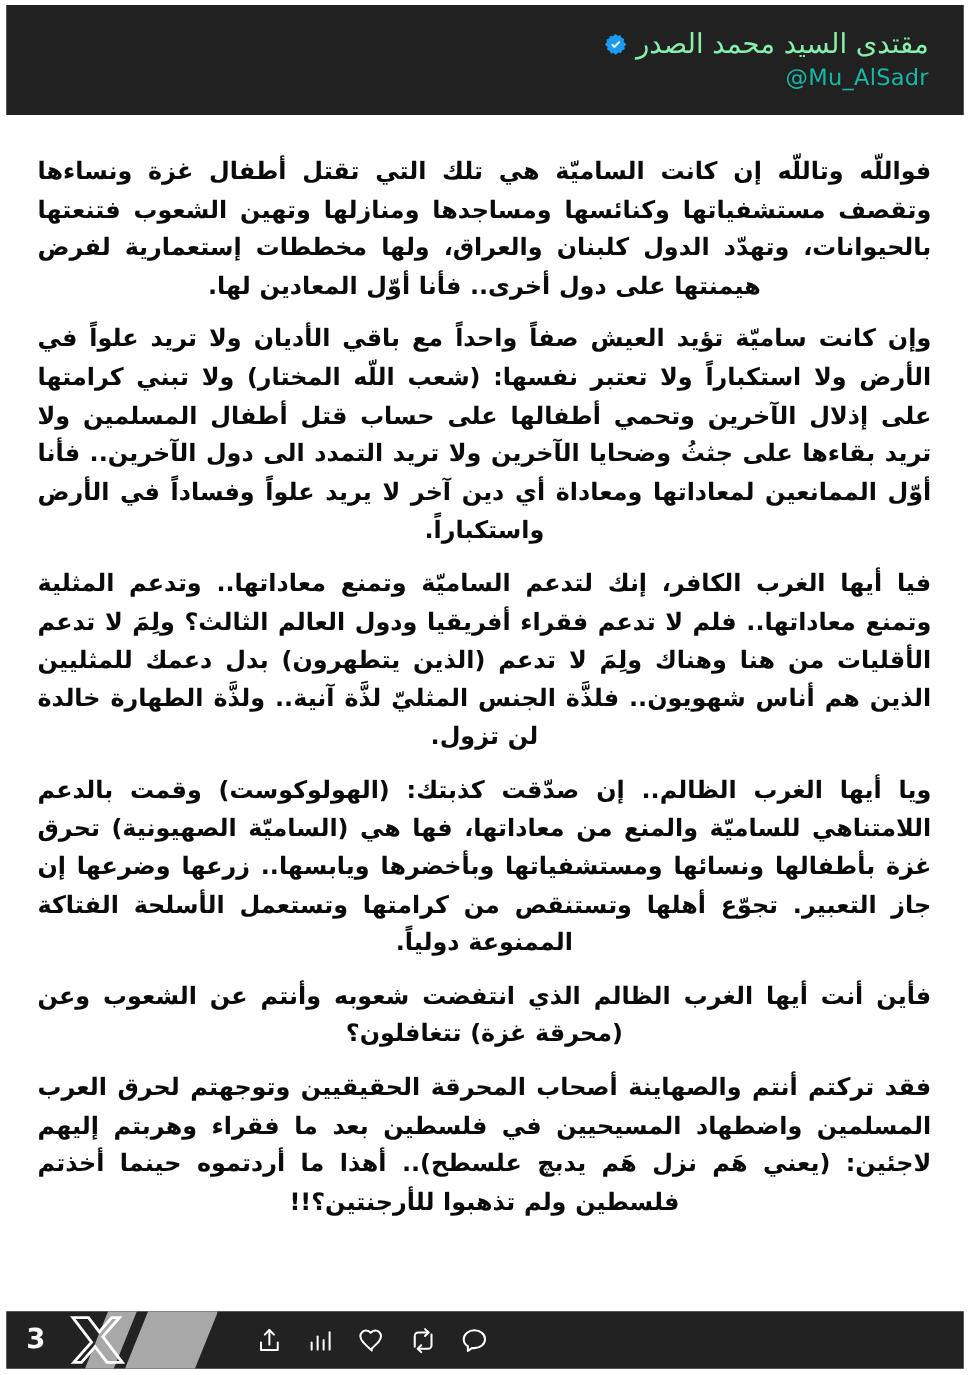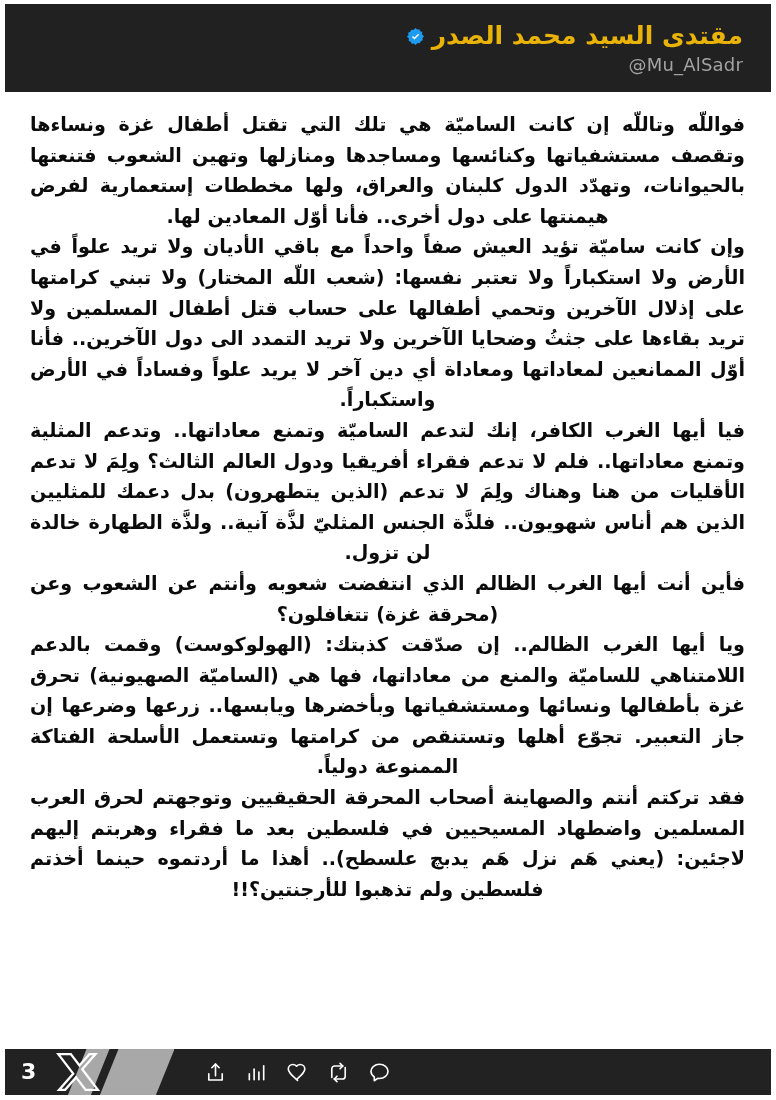--- a/index.html
+++ b/index.html
@@ -39,36 +39,36 @@
     flex: none;
   }
   .header-name-row {
     display: flex;
     flex-direction: row-reverse;
     align-items: center;
     justify-content: flex-start;
     gap: 7px;
   }
   .account-name {
-    color: #eab308;
-    font-size: 25px;
-    font-weight: bold;
+    color: #86efac;
+    font-size: 22px;
+    font-weight: normal;
     direction: rtl;
     unicode-bidi: isolate;
     line-height: 1.2;
     white-space: nowrap;
   }
   .verified-badge {
     width: 19px;
     height: 19px;
     flex: none;
     display: block;
   }
   .account-handle {
-    color: #a3a3a3;
+    color: #14b8a6;
     font-size: 18px;
     font-weight: normal;
     margin-top: 3px;
     letter-spacing: 0.2px;
     direction: ltr;
     text-align: center;
   }
 
   
   .body-area {
@@ -78,21 +78,21 @@
     direction: rtl;
     overflow: hidden;
   }
   .post-paragraph {
     color: #0b0b0b;
     font-size: 19.1px;
     font-weight: bold;
     line-height: 30.6px;
     text-align: justify;
     text-align-last: center;
-    margin: 0 0 0 0;
+    margin: 12px 0 0 0;
     direction: rtl;
     unicode-bidi: plaintext;
     letter-spacing: -0.1px;
     word-spacing: 0.3px;
   }
 
   
   .footer {
     margin: 0 5px 5px 5px;
     height: 46px;
@@ -172,22 +172,22 @@
         </svg>
       </span>
     </div>
     <div class="account-handle">@Mu_AlSadr</div>
   </div>
 
   <div class="body-area">
     <p class="post-paragraph">فواللّه وتاللّه إن كانت الساميّة هي تلك التي تقتل أطفال غزة ونساءها وتقصف مستشفياتها وكنائسها ومساجدها ومنازلها وتهين الشعوب فتنعتها بالحيوانات، وتهدّد الدول كلبنان والعراق، ولها مخططات إستعمارية لفرض هيمنتها على دول أخرى.. فأنا أوّل المعادين لها.</p>
     <p class="post-paragraph">وإن كانت ساميّة تؤيد العيش صفاً واحداً مع باقي الأديان ولا تريد علواً في الأرض ولا استكباراً ولا تعتبر نفسها: (شعب اللّه المختار) ولا تبني كرامتها على إذلال الآخرين وتحمي أطفالها على حساب قتل أطفال المسلمين ولا تريد بقاءها على جثثُ وضحايا الآخرين ولا تريد التمدد الى دول الآخرين.. فأنا أوّل الممانعين لمعاداتها ومعاداة أي دين آخر لا يريد علواً وفساداً في الأرض واستكباراً.</p>
     <p class="post-paragraph">فيا أيها الغرب الكافر، إنك لتدعم الساميّة وتمنع معاداتها.. وتدعم المثلية وتمنع معاداتها.. فلم لا تدعم فقراء أفريقيا ودول العالم الثالث؟ ولِمَ لا تدعم الأقليات من هنا وهناك ولِمَ لا تدعم (الذين يتطهرون) بدل دعمك للمثليين الذين هم أناس شهويون.. فلذَّة الجنس المثليّ لذَّة آنية.. ولذَّة الطهارة خالدة لن تزول.</p>
+    <p class="post-paragraph">ويا أيها الغرب الظالم.. إن صدّقت كذبتك: (الهولوكوست) وقمت بالدعم اللامتناهي للساميّة والمنع من معاداتها، فها هي (الساميّة الصهيونية) تحرق غزة بأطفالها ونسائها ومستشفياتها وبأخضرها ويابسها.. زرعها وضرعها إن جاز التعبير. تجوّع أهلها وتستنقص من كرامتها وتستعمل الأسلحة الفتاكة الممنوعة دولياً.</p>
     <p class="post-paragraph">فأين أنت أيها الغرب الظالم الذي انتفضت شعوبه وأنتم عن الشعوب وعن (محرقة غزة) تتغافلون؟</p>
-    <p class="post-paragraph">ويا أيها الغرب الظالم.. إن صدّقت كذبتك: (الهولوكوست) وقمت بالدعم اللامتناهي للساميّة والمنع من معاداتها، فها هي (الساميّة الصهيونية) تحرق غزة بأطفالها ونسائها ومستشفياتها وبأخضرها ويابسها.. زرعها وضرعها إن جاز التعبير. تجوّع أهلها وتستنقص من كرامتها وتستعمل الأسلحة الفتاكة الممنوعة دولياً.</p>
     <p class="post-paragraph">فقد تركتم أنتم والصهاينة أصحاب المحرقة الحقيقيين وتوجهتم لحرق العرب المسلمين واضطهاد المسيحيين في فلسطين بعد ما فقراء وهربتم إليهم لاجئين: (يعني هَم نزل هَم يدبچ علسطح).. أهذا ما أردتموه حينما أخذتم فلسطين ولم تذهبوا للأرجنتين؟!!</p>
   </div>
 
   <div class="footer">
 
     <div class="footer-left">
       <span class="page-number">3</span>
 
       <span class="x-logo-wrap">
         <span class="x-stripe s1"></span>

